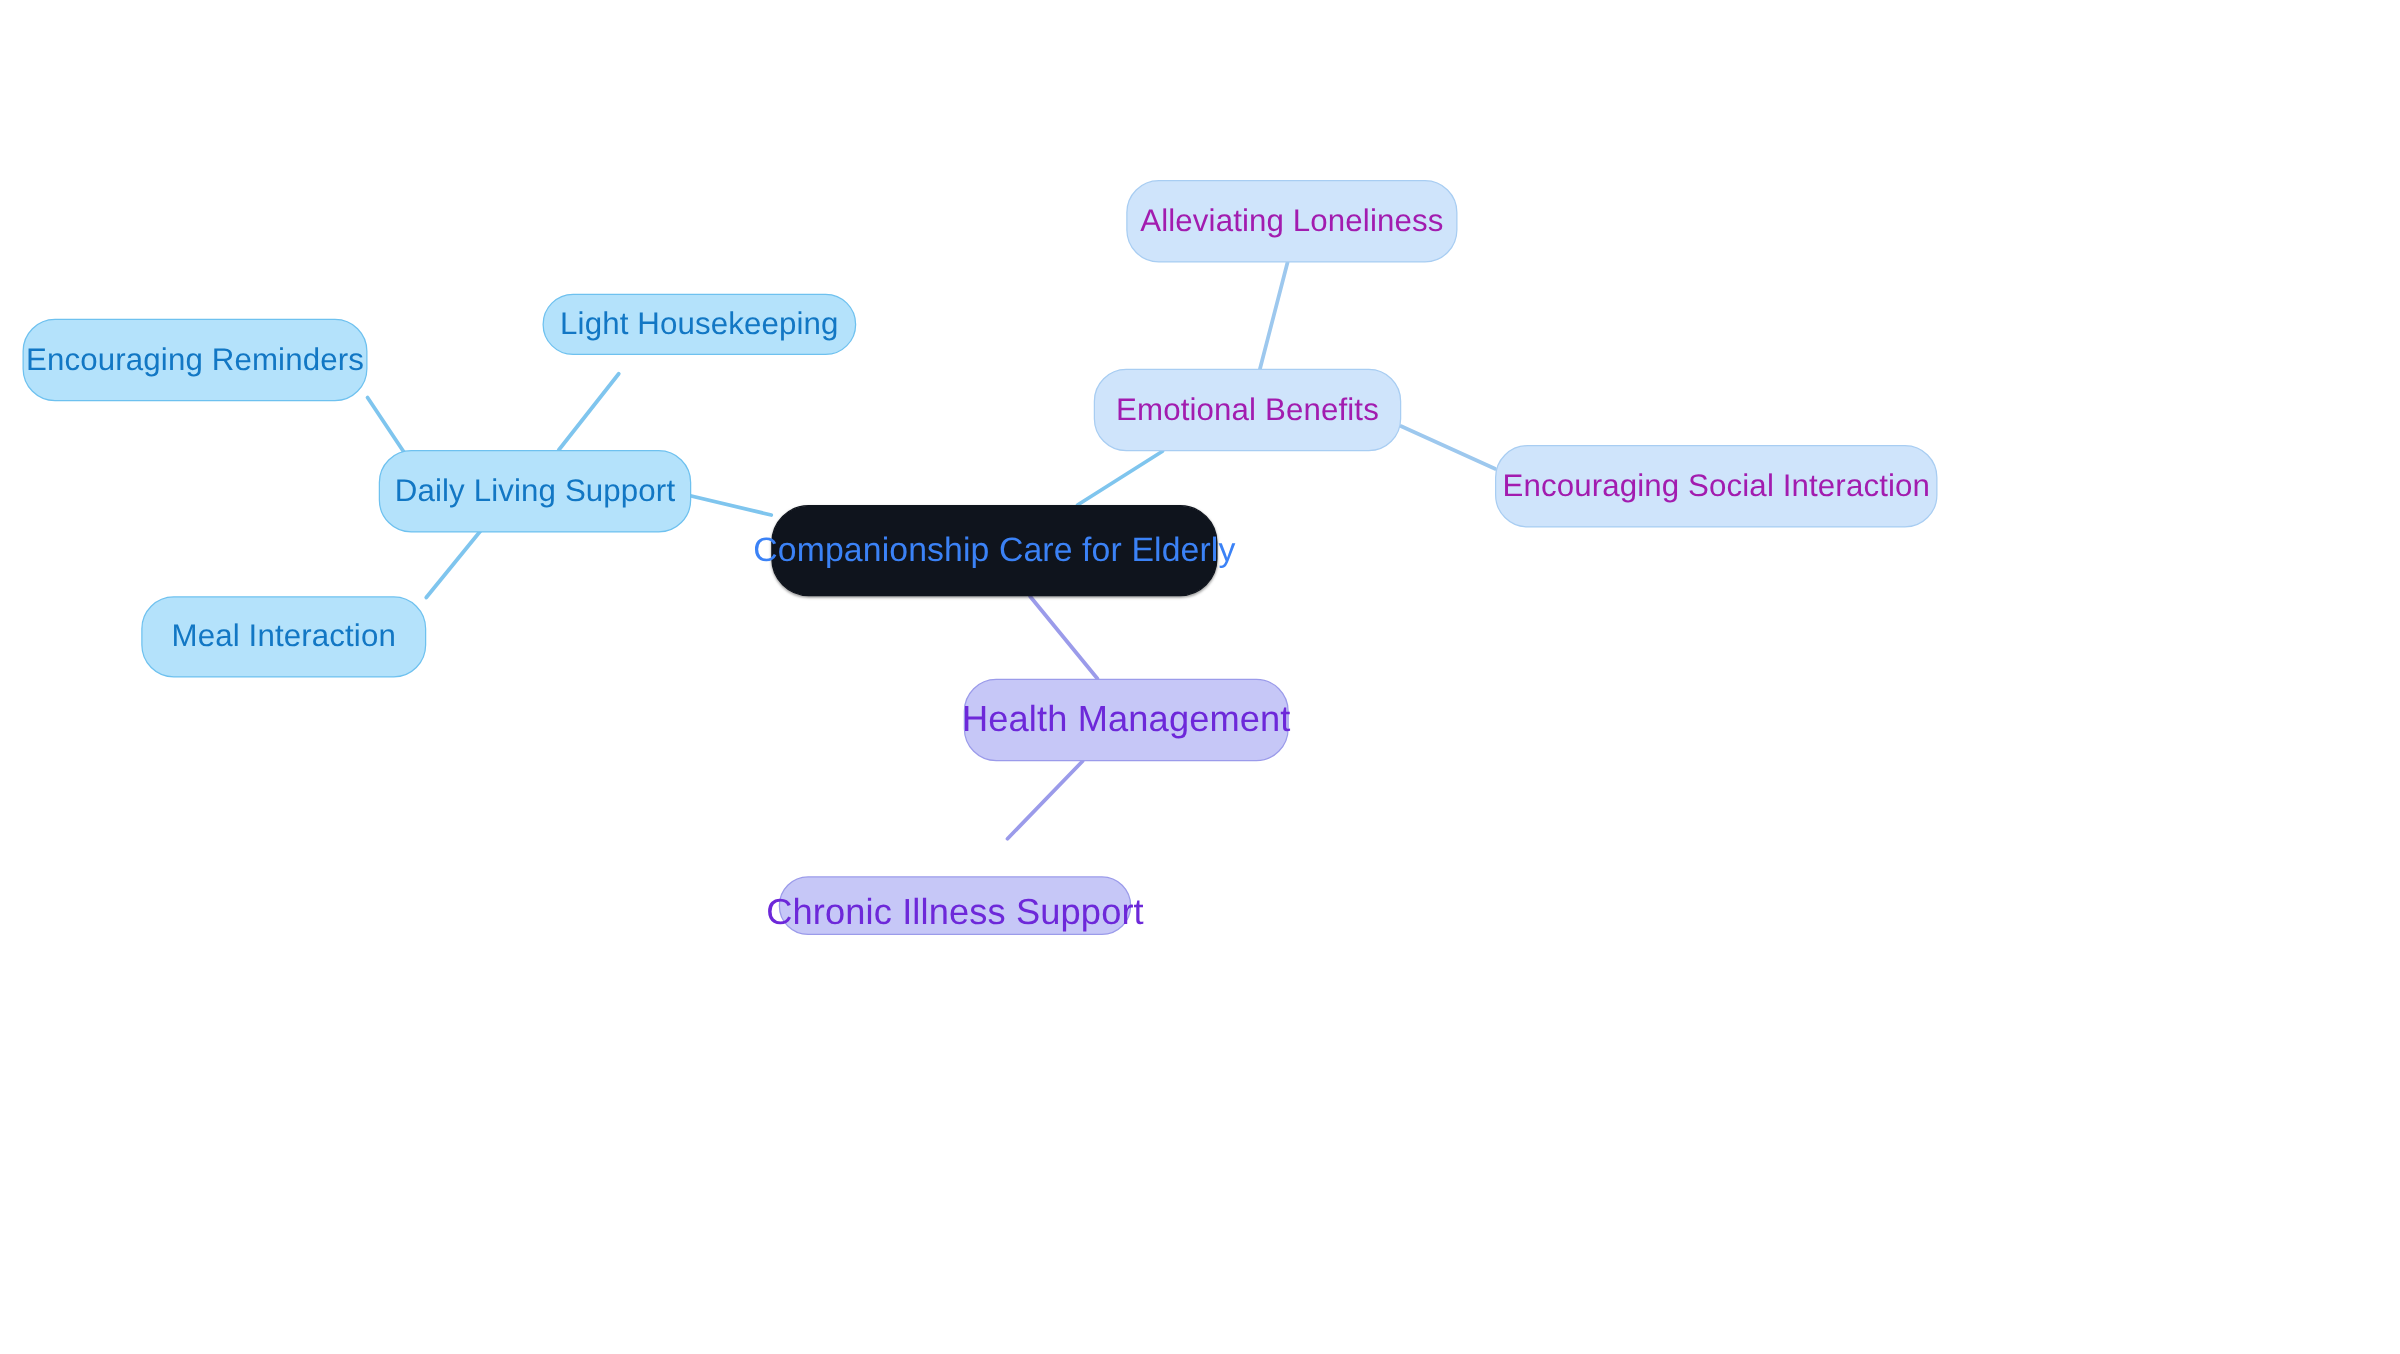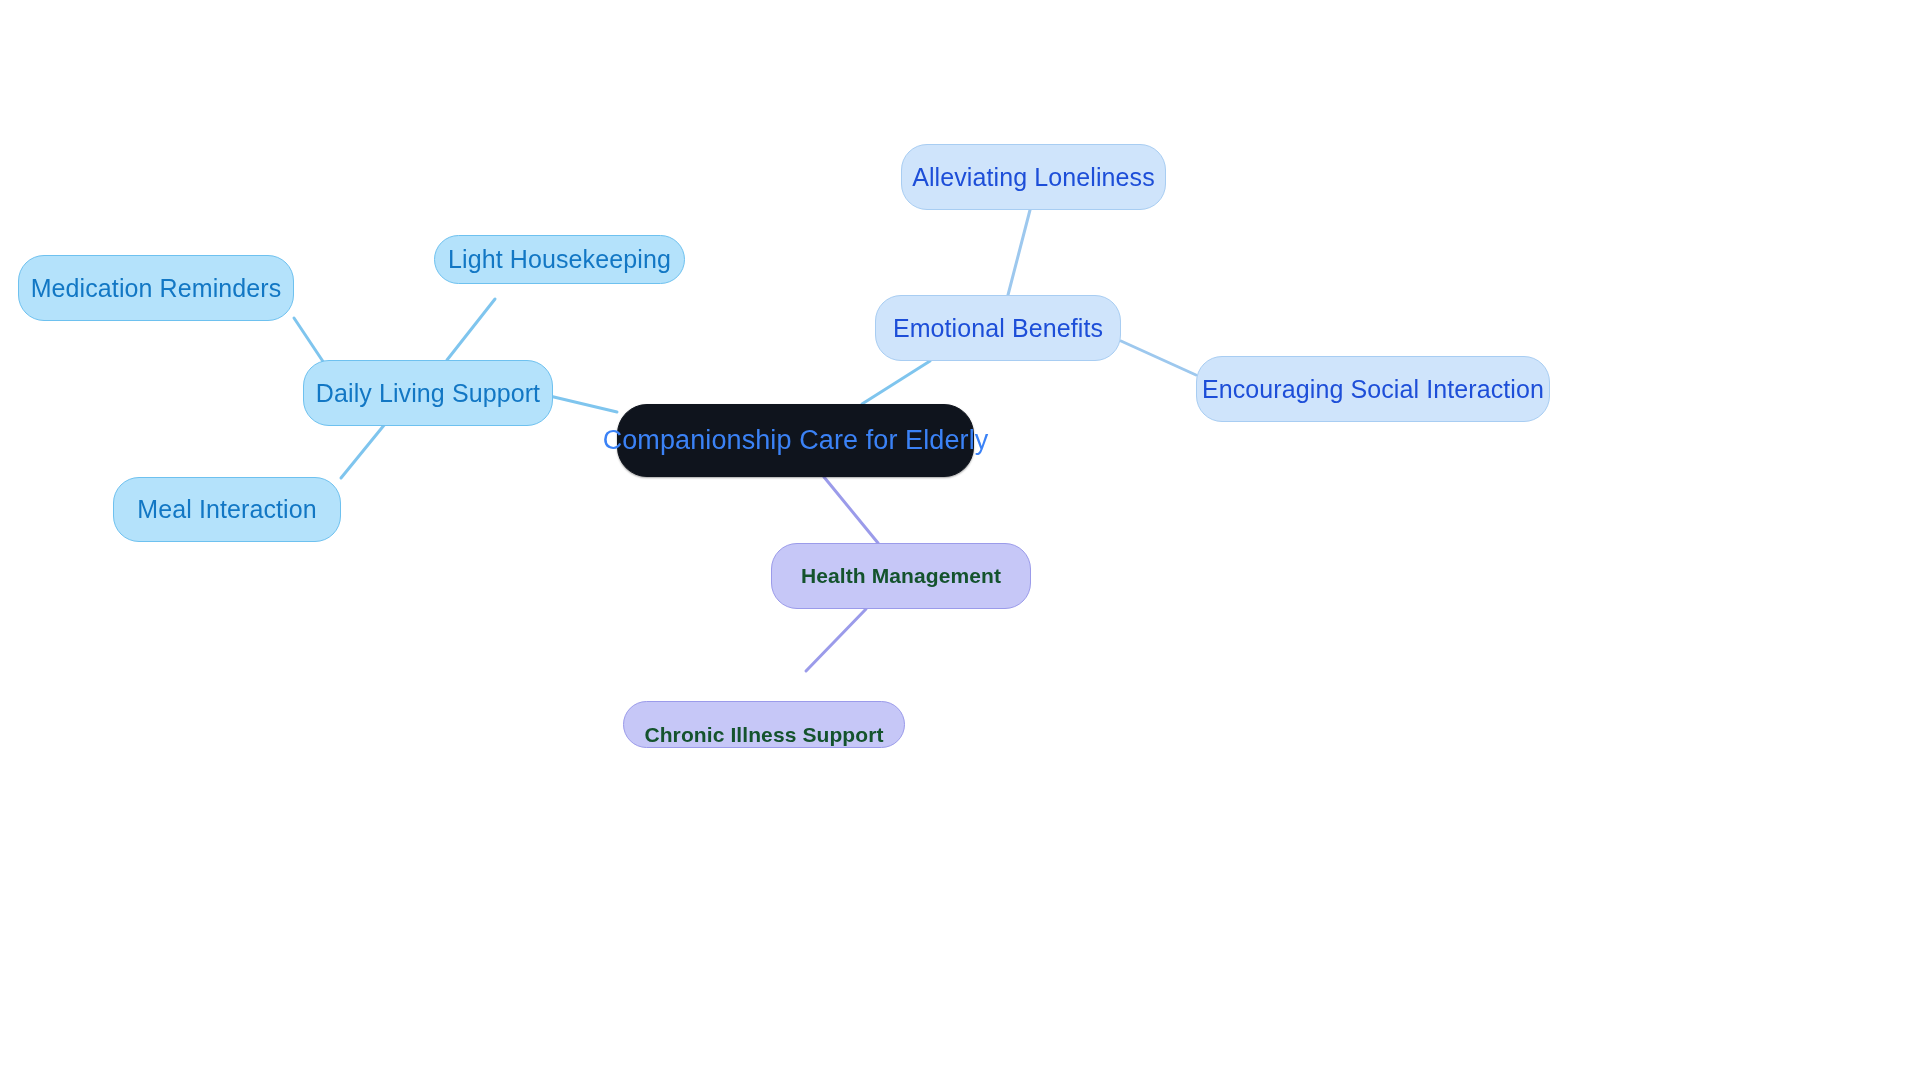--- a/index.html
+++ b/index.html
@@ -61,33 +61,32 @@
     border-color: #6ec1ef;
     color: #1277c4;
     border-radius: 26px;
     font-size: 25px;
   }
 
   
   .node--pale {
     background: #cfe4fb;
     border-color: #a8cdf2;
-    color: #1d4ed8;
+    color: #a21caf;
     border-radius: 26px;
     font-size: 25px;
   }
 
   
   .node--lavender {
     background: #c6c7f7;
     border-color: #9b9bea;
-    color: #14532d;
+    color: #6d28d9;
     border-radius: 26px;
-    font-size: 21px;
-    font-weight: bold;
+    font-size: 29px;
   }
 </style>
 </head>
 <body style="background: rgb(255, 255, 255);">
 
 <div id="mindmap-canvas">
   <svg id="edge-layer" viewBox="0 0 1920 1083" xmlns="http://www.w3.org/2000/svg">
     <g id="edges">
         <path d="M 617 412 L 537 393" stroke="#7fc5ee" stroke-width="3" fill="none" stroke-linecap="round"></path>
         <path d="M 294 318 L 330 372" stroke="#7fc5ee" stroke-width="3" fill="none" stroke-linecap="round"></path>
@@ -101,21 +100,21 @@
       </g>
   </svg>
   <div id="nodes">
       <div class="node node--root" style="left: 617px; top: 404px; width: 357px; height: 73px;">
         <span>Companionship Care for Elderly</span>
       </div>
       <div class="node node--sky" style="left: 303px; top: 360px; width: 250px; height: 66px; justify-content: center;">
         <span>Daily Living Support</span>
       </div>
       <div class="node node--sky" style="left: 18px; top: 255px; width: 276px; height: 66px;">
-        <span>Medication Reminders</span>
+        <span>Encouraging Reminders</span>
       </div>
       <div class="node node--sky" style="left: 434px; top: 235px; width: 251px; height: 49px;">
         <span>Light Housekeeping</span>
       </div>
       <div class="node node--sky" style="left: 113px; top: 477px; width: 228px; height: 65px;">
         <span>Meal Interaction</span>
       </div>
       <div class="node node--pale" style="left: 875px; top: 295px; width: 246px; height: 66px;">
         <span>Emotional Benefits</span>
       </div>

